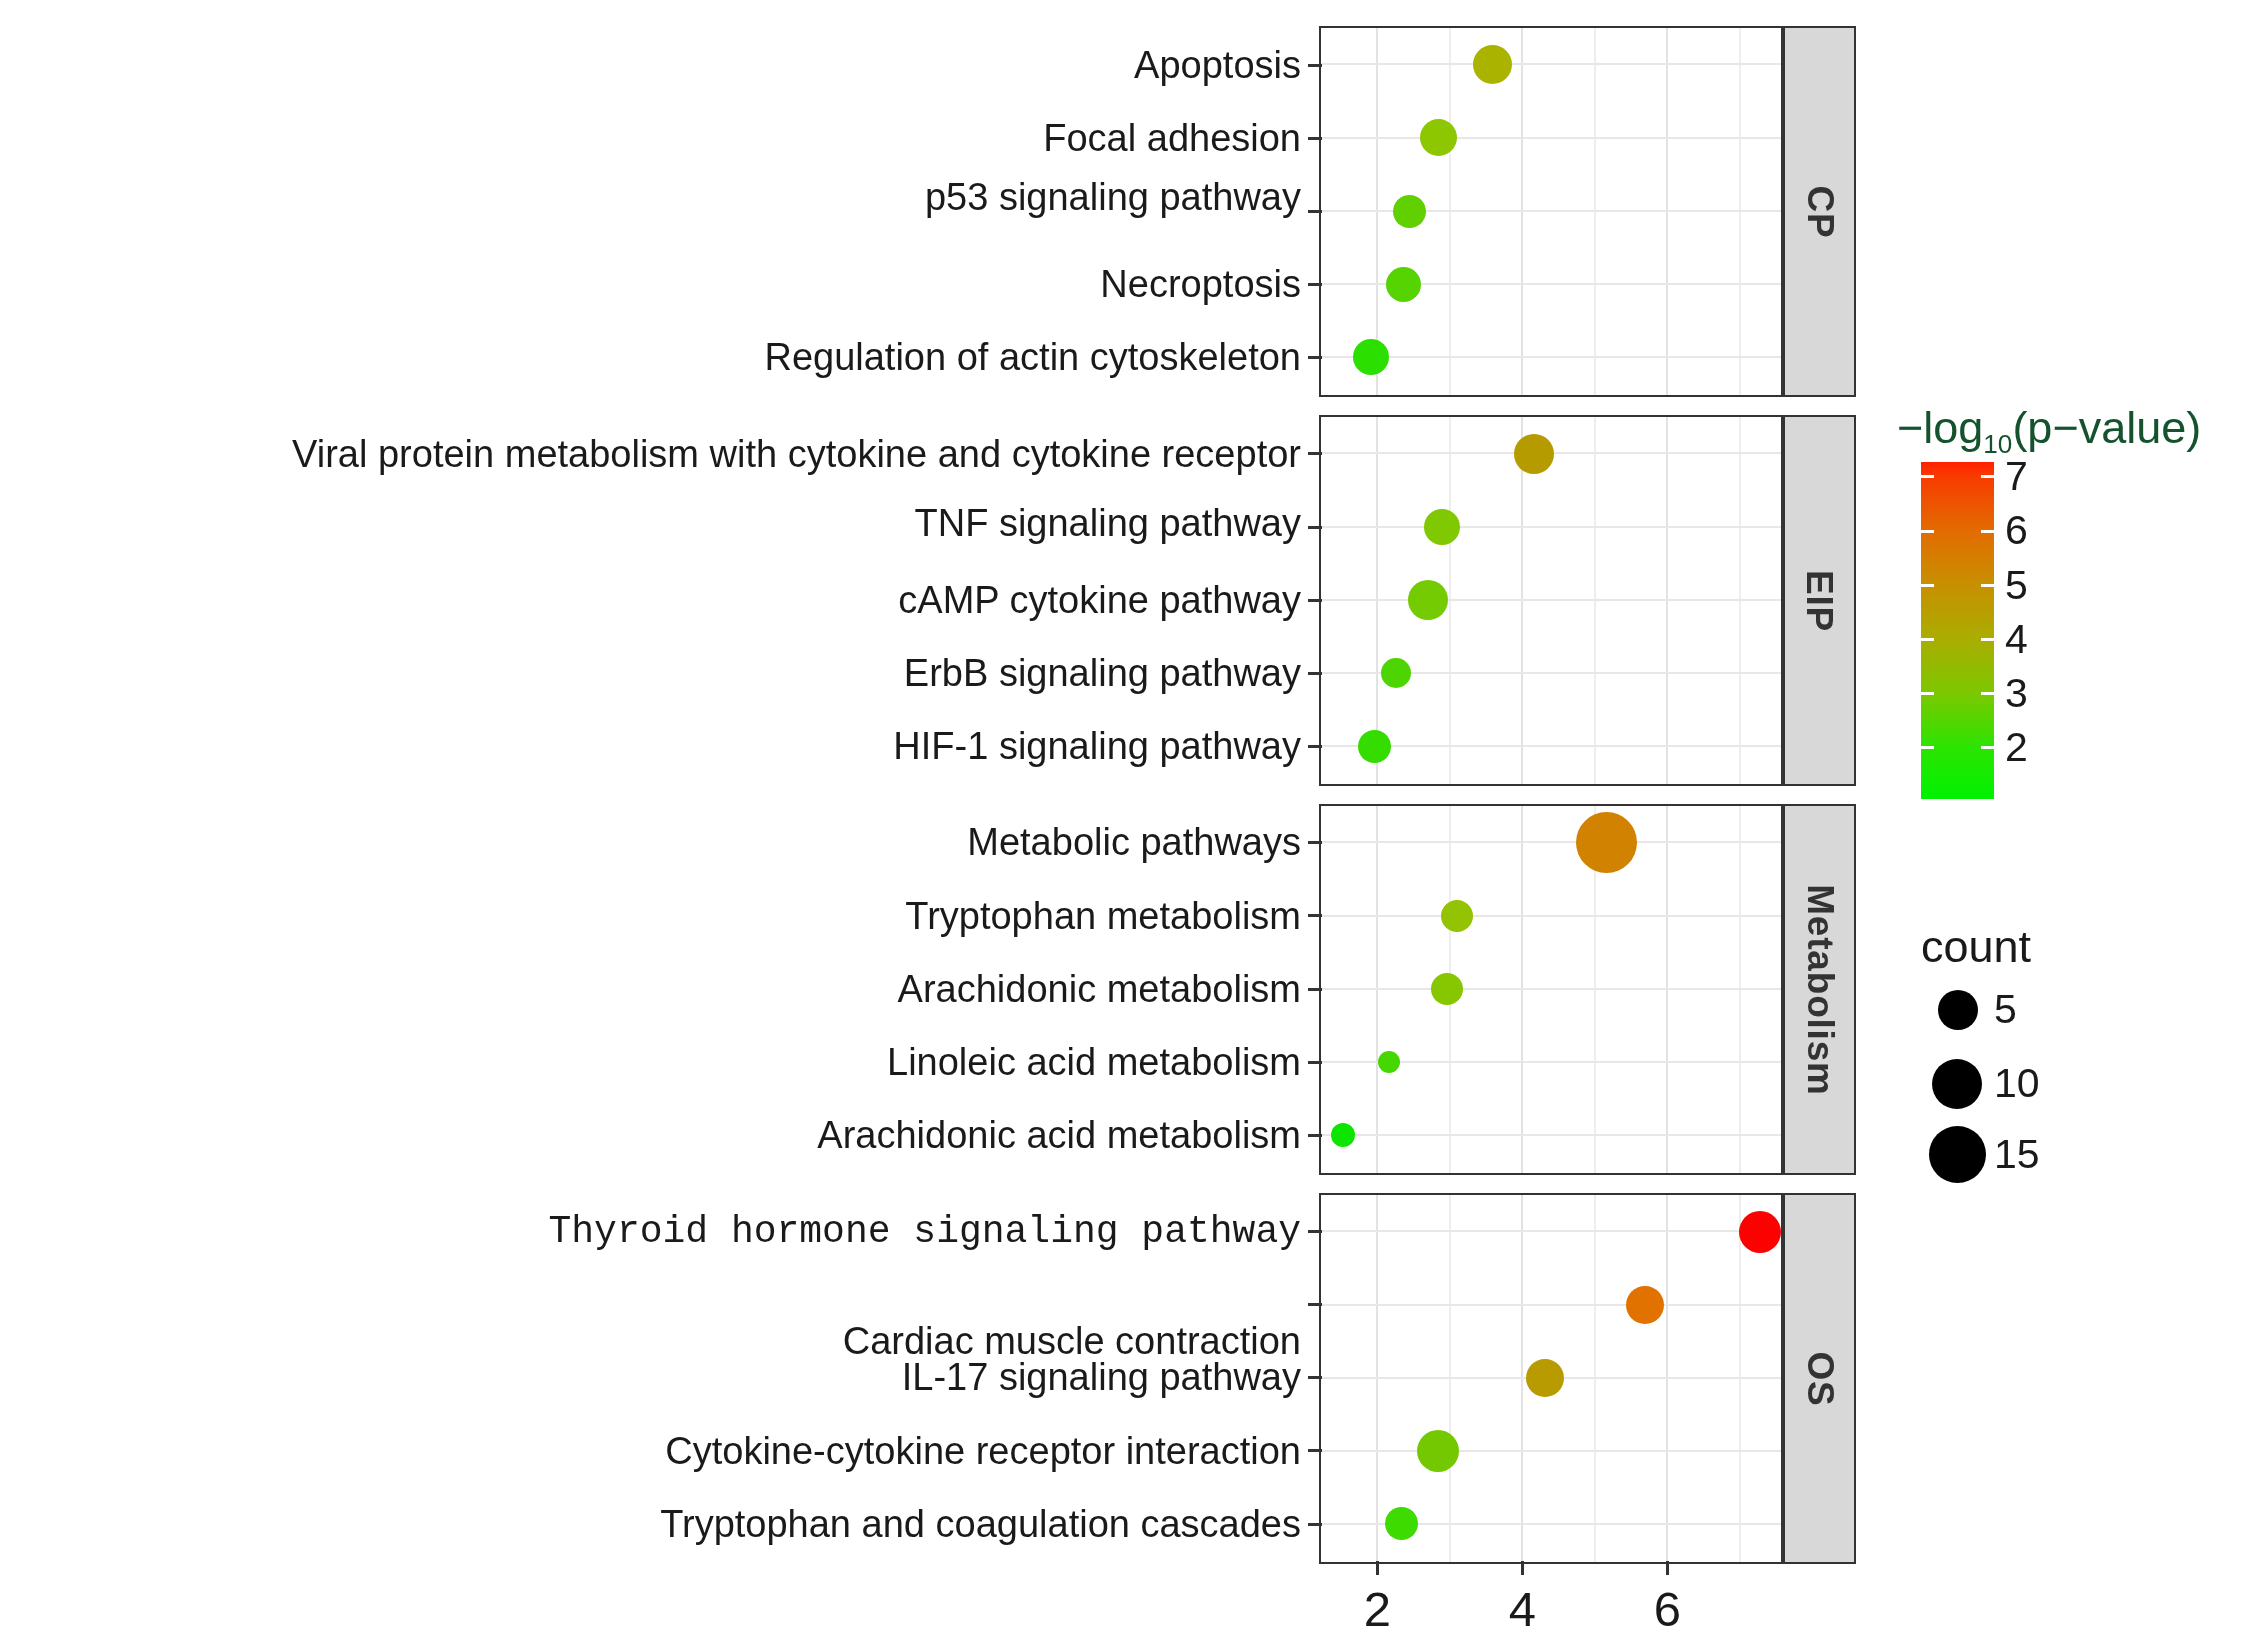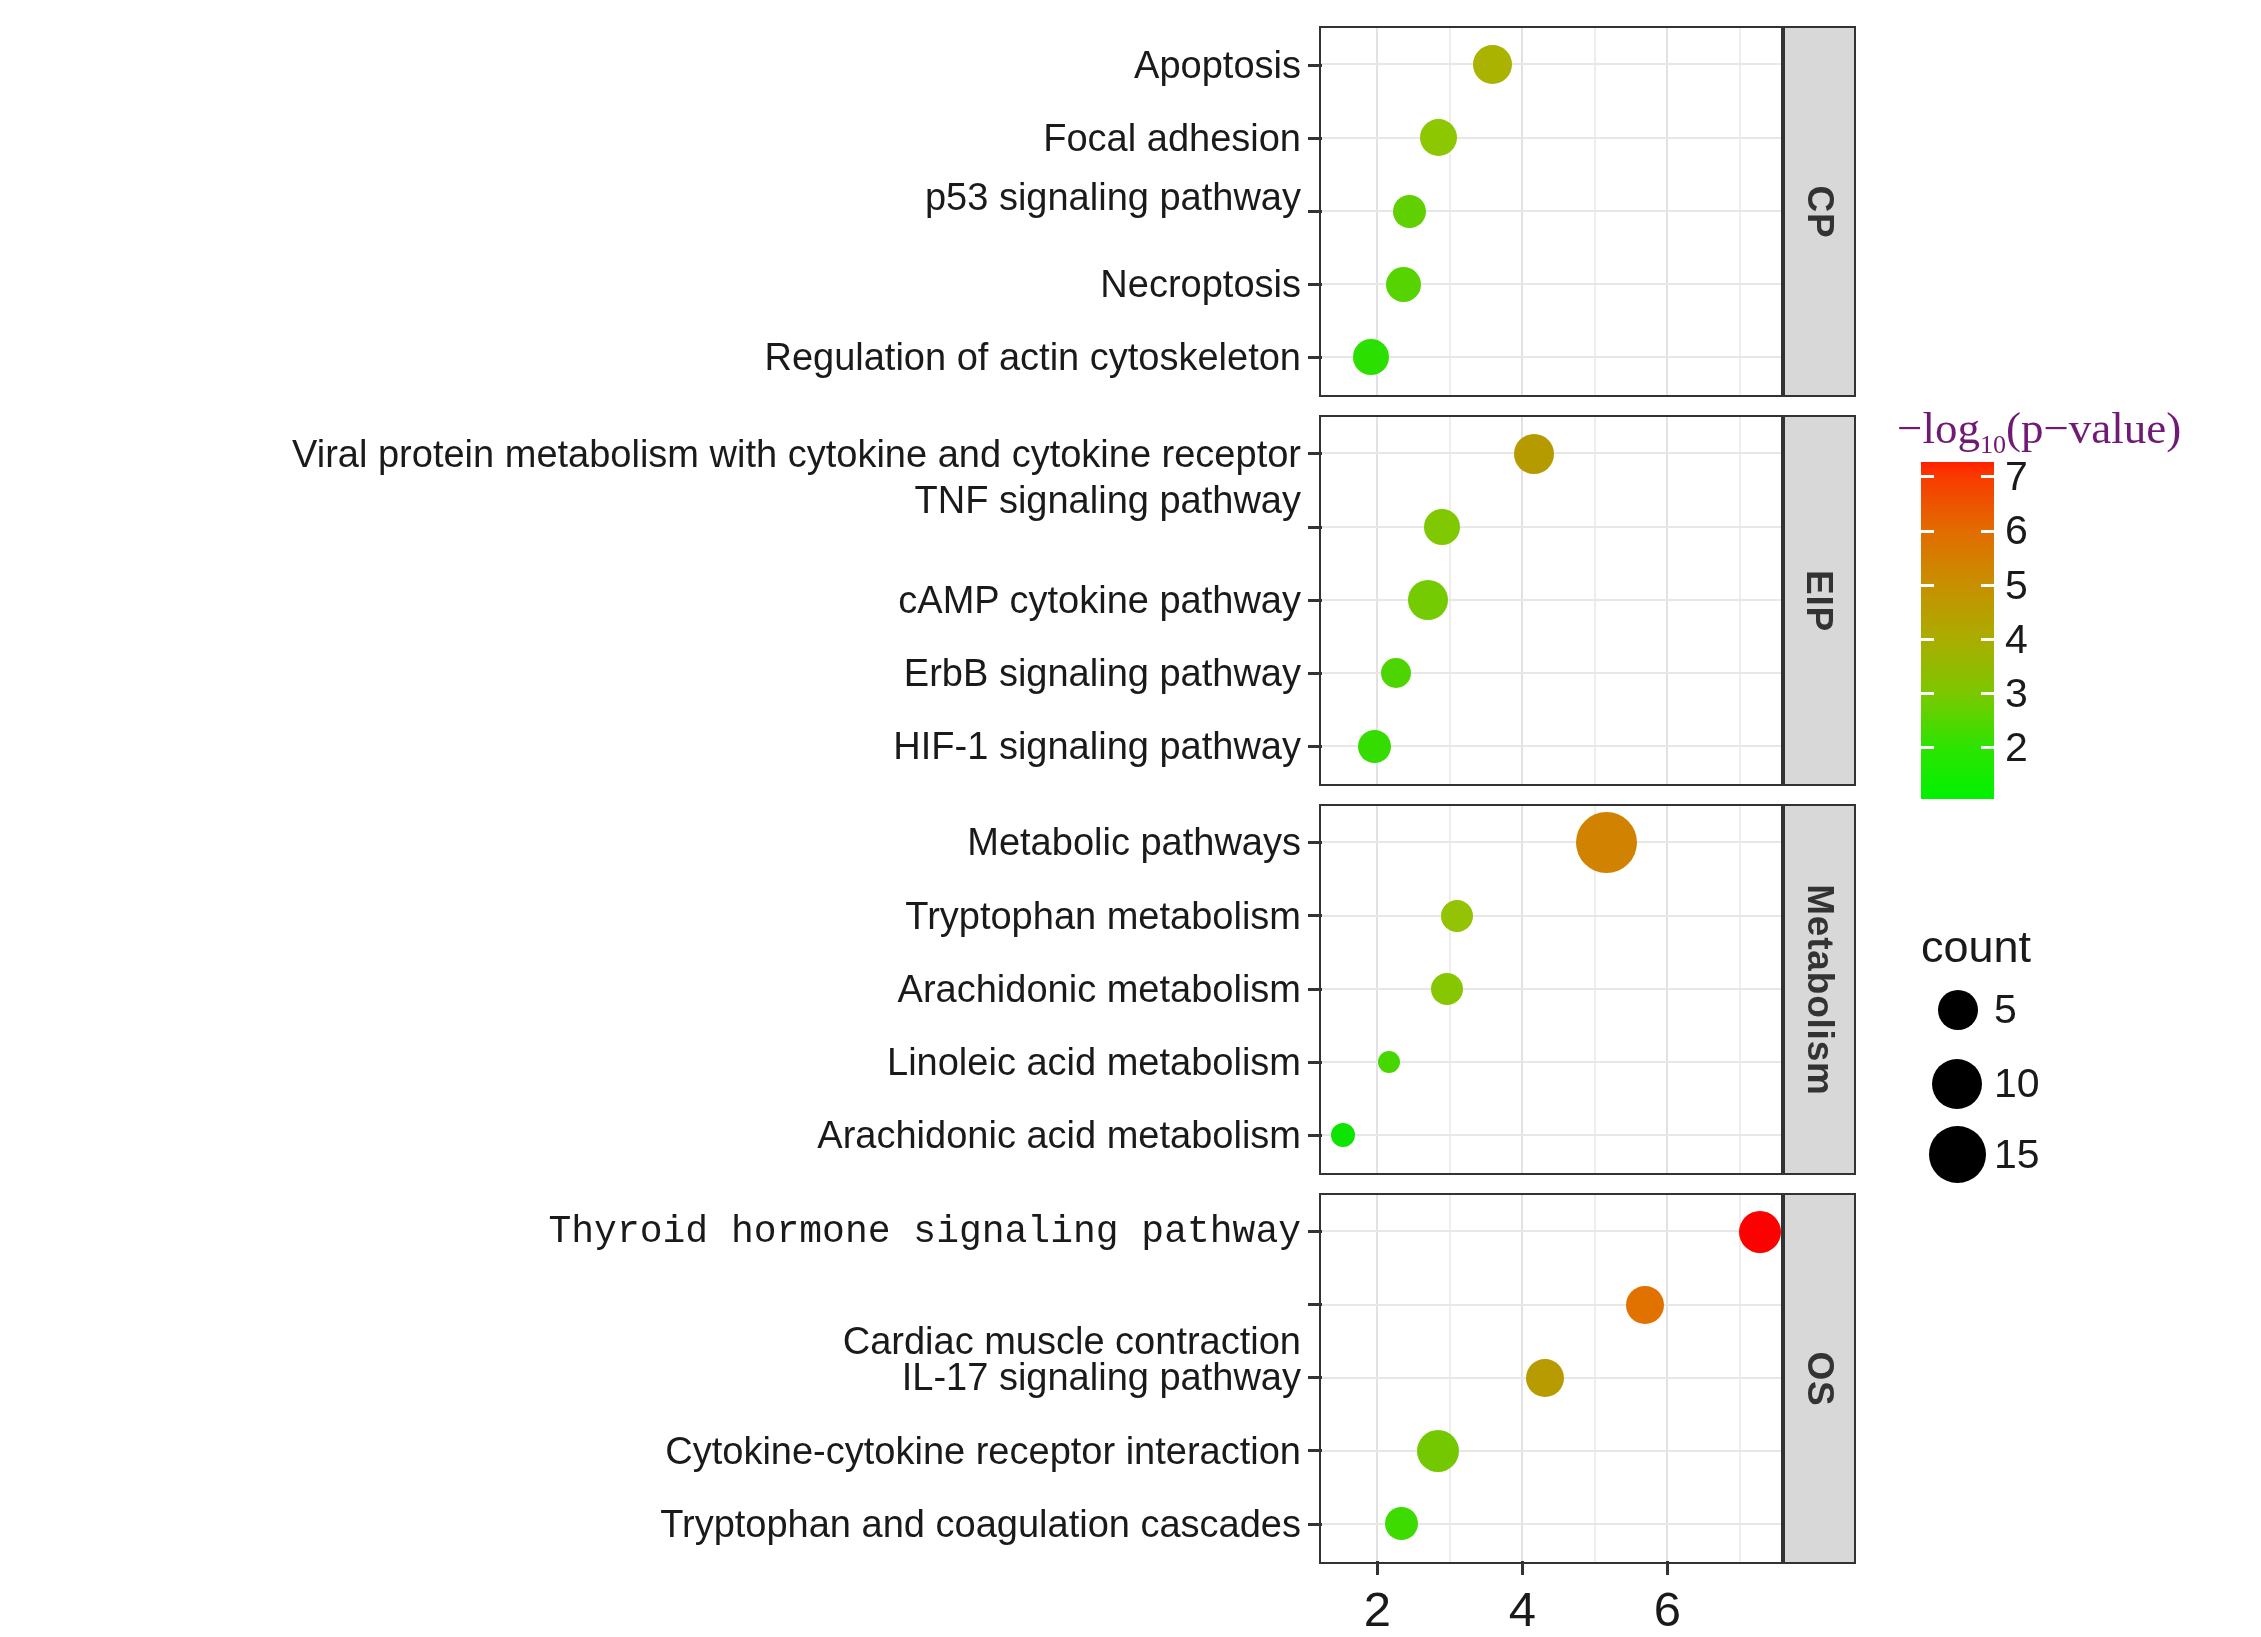--- a/index.html
+++ b/index.html
@@ -22,21 +22,21 @@
     transform:rotate(90deg);white-space:nowrap;font-size:37px;font-weight:700;color:#333333;
     letter-spacing:0.8px;
   }
   .y-label{
     position:absolute;left:0;width:1301px;text-align:right;font-size:38px;line-height:51px;
     white-space:nowrap;color:#1a1a1a;
   }
   .y-tick{position:absolute;height:3.2px;background:#333333;width:13.5px;left:1308px;}
   .x-tick{position:absolute;width:3.2px;height:14.3px;background:#333333;}
   .x-tick-label{position:absolute;width:111px;text-align:center;font-size:49px;color:#1a1a1a;}
-  .legend-title{position:absolute;font-size:45px;color:#701a75;white-space:nowrap;font-family:Liberation Serif, serif;}
+  .legend-title{position:absolute;font-size:45px;color:#14532d;white-space:nowrap;}
   .legend-title sub{font-size:0.58em;}
   .colorbar{position:absolute;}
   .colorbar-tickmark{position:absolute;height:3.2px;width:12.7px;background:#ffffff;}
   .colorbar-label{position:absolute;font-size:41px;color:#1a1a1a;line-height:41px;}
   .count-title{position:absolute;font-size:45px;color:#1a1a1a;}
   .count-dot{position:absolute;border-radius:50%;background:#000000;}
   .count-label{position:absolute;font-size:41px;color:#1a1a1a;line-height:41px;}
 </style>
 </head>
 <body>
@@ -143,21 +143,21 @@
       <div class="y-label" style="top: 113px;">Focal adhesion</div>
       <div class="y-tick" style="top: 210px;"></div>
       <div class="y-label" style="top: 172px;">p53 signaling pathway</div>
       <div class="y-tick" style="top: 283px;"></div>
       <div class="y-label" style="top: 259px;">Necroptosis</div>
       <div class="y-tick" style="top: 356px;"></div>
       <div class="y-label" style="top: 332px;">Regulation of actin cytoskeleton</div>
       <div class="y-tick" style="top: 452px;"></div>
       <div class="y-label" style="top: 429px;">Viral protein metabolism with cytokine and cytokine receptor</div>
       <div class="y-tick" style="top: 526px;"></div>
-      <div class="y-label" style="top: 475px;">TNF signaling pathway</div>
+      <div class="y-label" style="top: 498px;">TNF signaling pathway</div>
       <div class="y-tick" style="top: 599px;"></div>
       <div class="y-label" style="top: 575px;">cAMP cytokine pathway</div>
       <div class="y-tick" style="top: 672px;"></div>
       <div class="y-label" style="top: 648px;">ErbB signaling pathway</div>
       <div class="y-tick" style="top: 745px;"></div>
       <div class="y-label" style="top: 721px;">HIF-1 signaling pathway</div>
       <div class="y-tick" style="top: 841px;"></div>
       <div class="y-label" style="top: 817px;">Metabolic pathways</div>
       <div class="y-tick" style="top: 914px;"></div>
       <div class="y-label" style="top: 891px;">Tryptophan metabolism</div>

